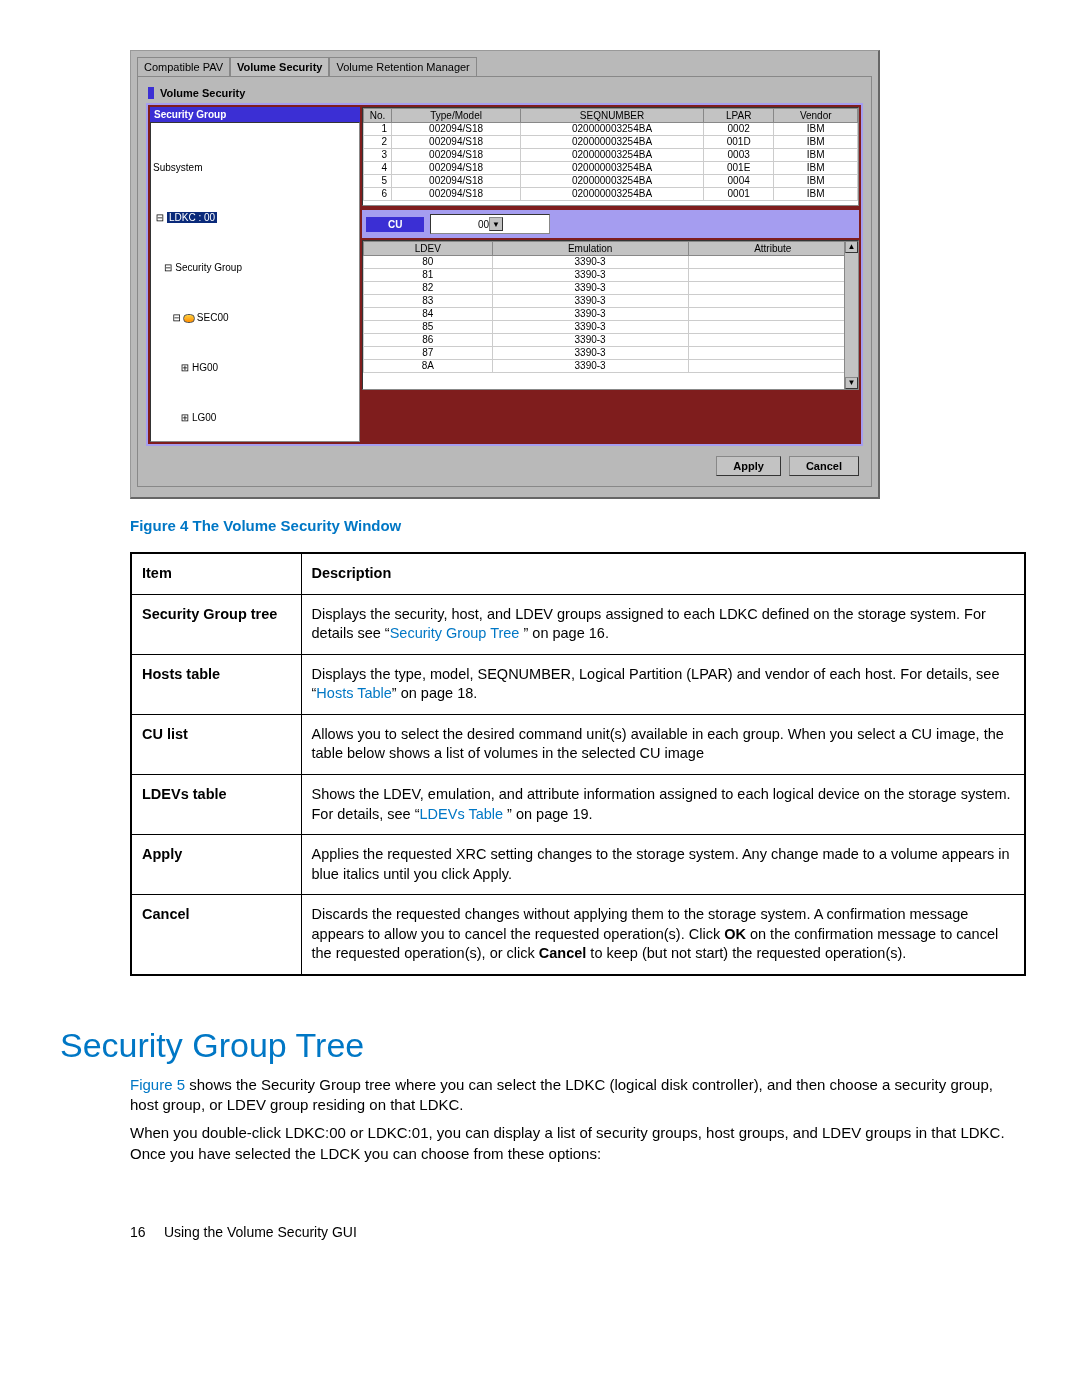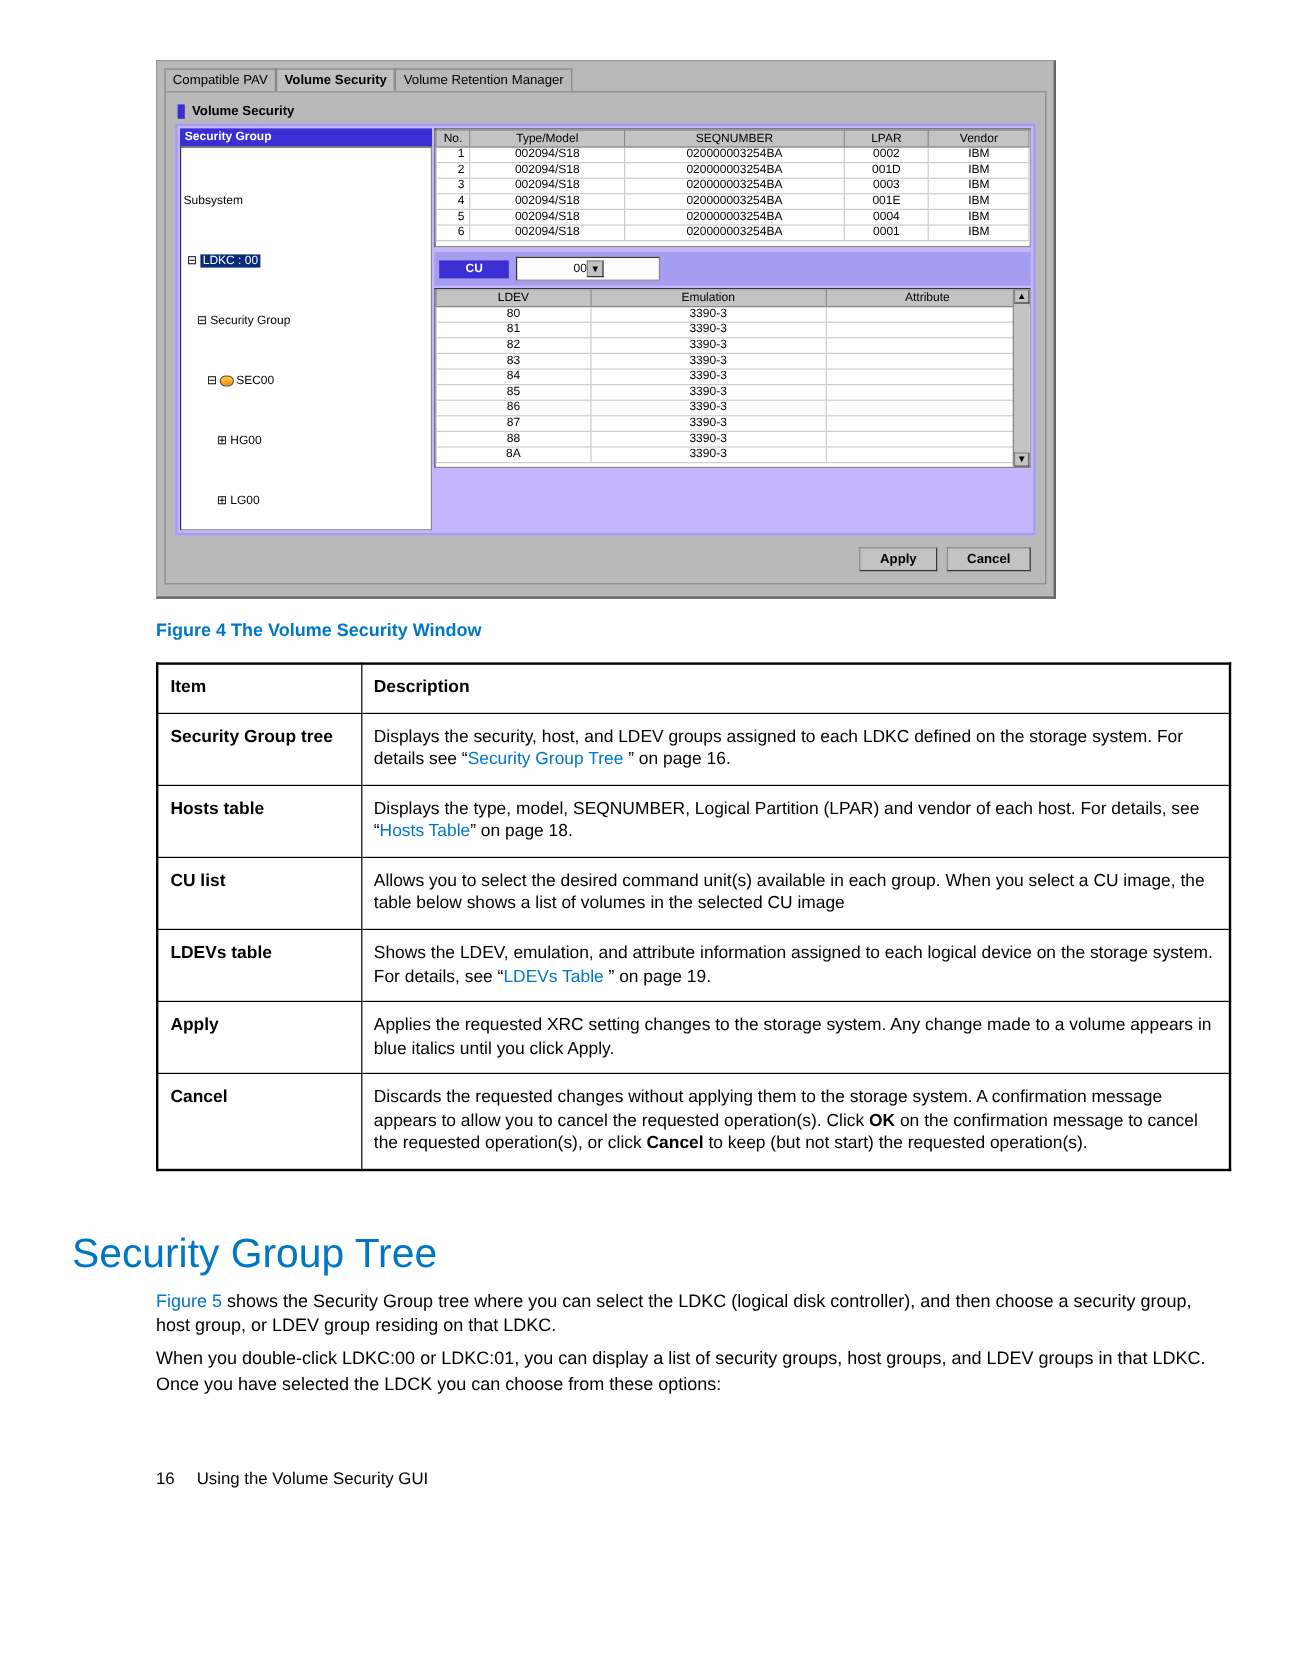--- a/index.html
+++ b/index.html
@@ -54,21 +54,21 @@
   }
   .panel-title .bar {
     display: inline-block;
     width: 6px;
     height: 12px;
     background: #3b2fd4;
     margin-right: 6px;
   }
   .inner-area {
     border: 2px solid #a59df0;
-    background: #c4b5fd;
+    background: #7f1d1d;
     padding: 2px;
     display: flex;
     gap: 2px;
   }
   .left-col { width: 210px; display: flex; flex-direction: column; }
   .right-col { flex: 1; display: flex; flex-direction: column; gap: 2px; }
   .tree-header {
     background: #3b2fd4;
     color: #fff;
     font-size: 10px;
@@ -350,25 +350,20 @@
                     <td>86</td>
                     <td>3390-3</td>
                     <td></td>
                   </tr>
                   <tr>
                     <td>87</td>
                     <td>3390-3</td>
                     <td></td>
                   </tr>
                   <tr>
-                    <td>88</td>
-                    <td>3390-3</td>
-                    <td></td>
-                  </tr>
-                  <tr>
                     <td>8A</td>
                     <td>3390-3</td>
                     <td></td>
                   </tr>
                 </tbody>
             </table>
             <div class="scroll-hint">
               <div class="btn">▲</div>
               <div style="position:absolute;bottom:0;left:0;right:0;">
                   <div class="btn">▼</div>

